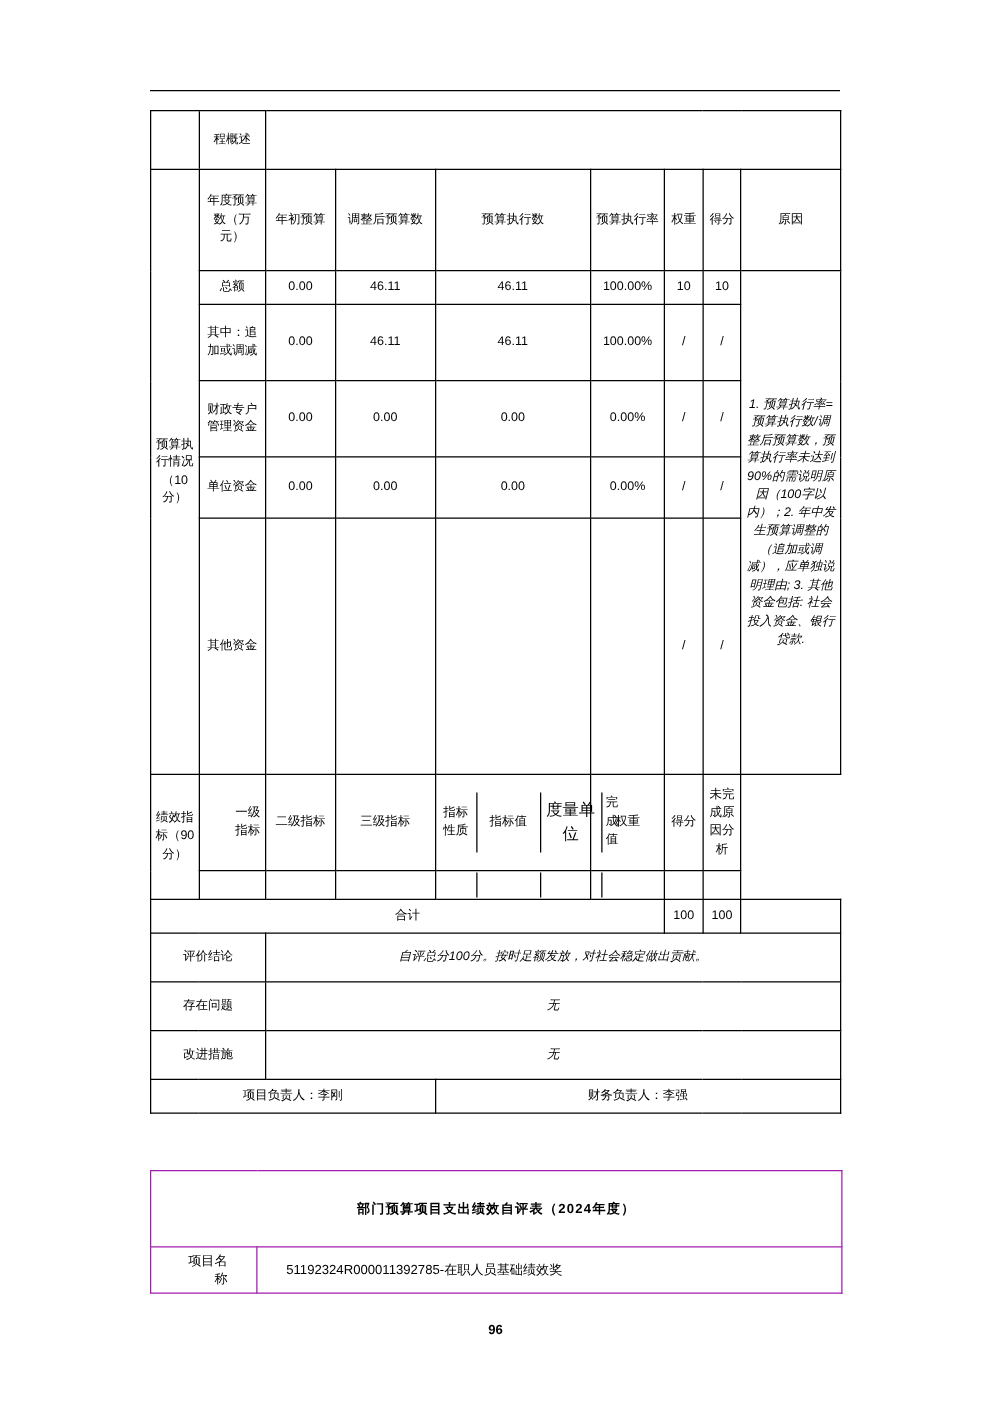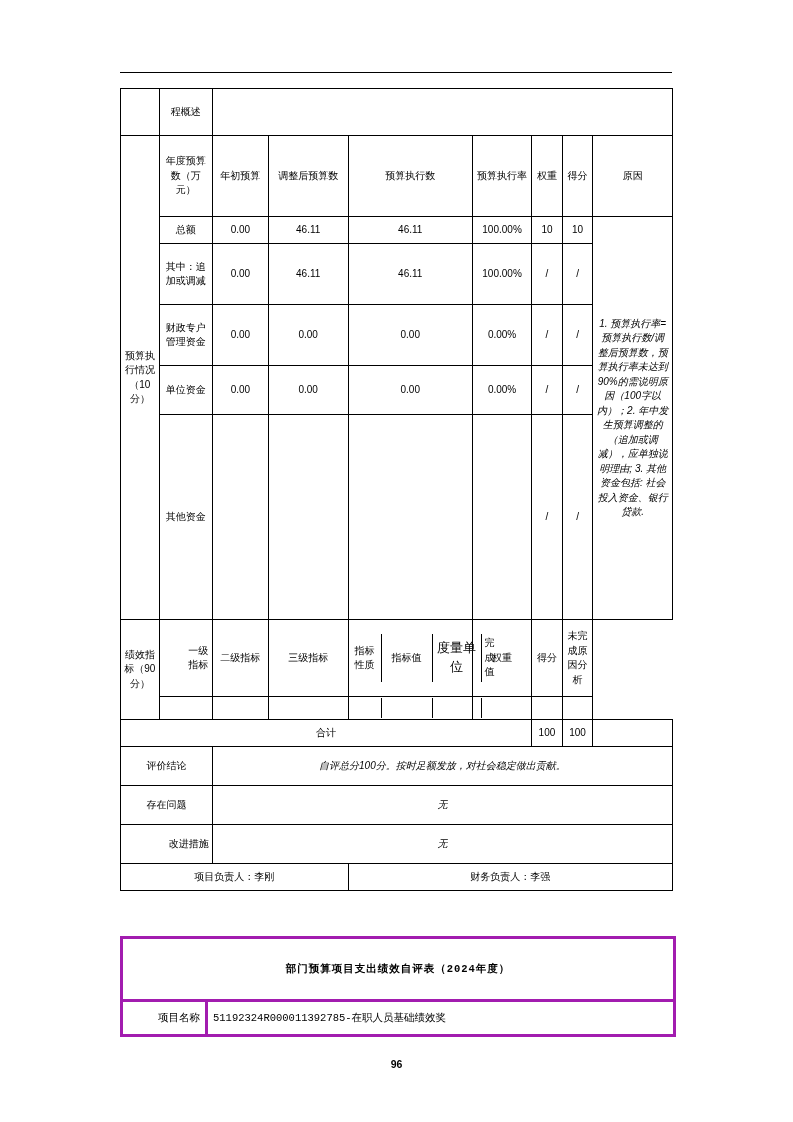--- a/index.html
+++ b/index.html
@@ -79,25 +79,24 @@
     left: 120px;
     top: 936px;
     width: 553px;
   }
   table.doc2 {
     border-collapse: collapse;
     width: 553px;
     table-layout: fixed;
   }
   table.doc2 td {
-    border: 3px solid #a21caf;
-    font-size: 10.5px;
-    padding: 4px 5px;
+    border: 1px solid #a21caf;
+    font-size: 10.5px;
+    padding: 4px 23px;
     vertical-align: middle;
-    font-family: Liberation Mono, monospace;
   }
   .title-cell {
     text-align: center;
     font-size: 15.5px;
     font-weight: bold;
     height: 52px;
     letter-spacing: 1px;
   }
   .pagenum {
     position: absolute;
@@ -255,21 +254,21 @@
         <td colspan="2" style="height:34px;" class="label-vert">评价结论</td>
         <td colspan="7" class="eval-text">自评总分100分。按时足额发放，对社会稳定做出贡献。</td>
       </tr>
 
       <tr>
         <td colspan="2" style="height:34px;" class="label-vert">存在问题</td>
         <td colspan="7" class="eval-text">无</td>
       </tr>
 
       <tr>
-        <td colspan="2" style="height:34px;text-align:right;" class="label-vert">改进措施</td>
+        <td colspan="2" style="height:34px;" class="label-vert">改进措施</td>
         <td colspan="7" class="eval-text">无</td>
       </tr>
 
       <tr class="bottom-names">
         <td colspan="4">项目负责人：李刚</td>
         <td colspan="5">财务负责人：李强</td>
       </tr>
     </tbody>
       </table>
   </div>

